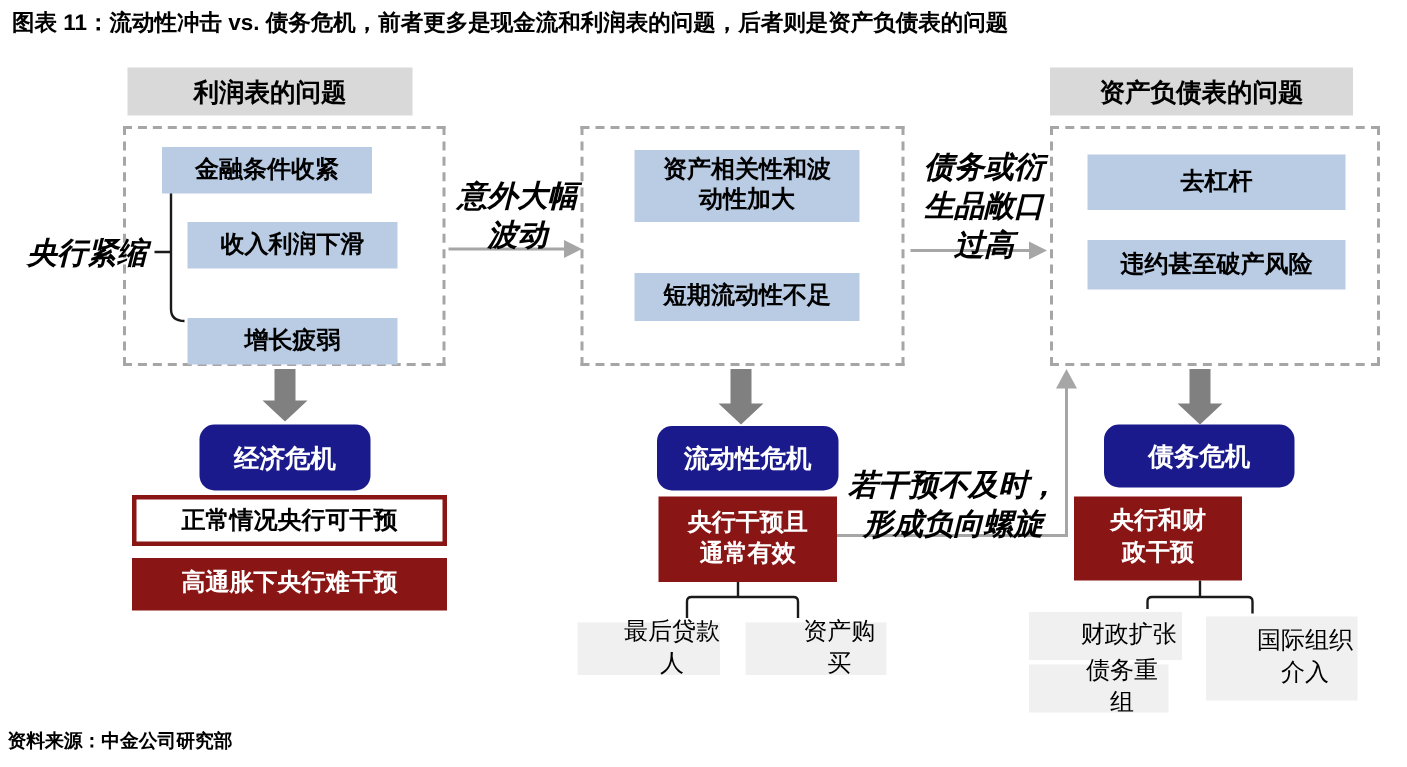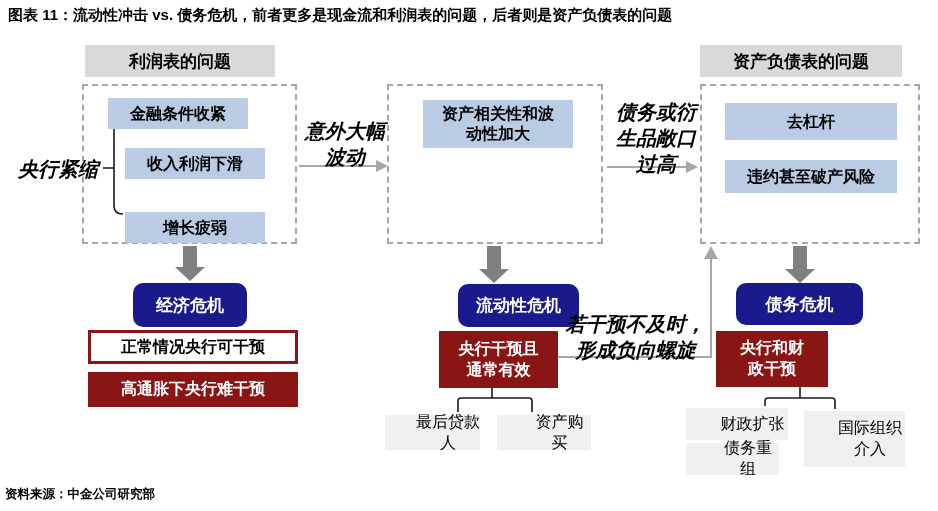--- a/index.html
+++ b/index.html
@@ -68,22 +68,23 @@
   <div class="abs outlinebox ctr" style="left:88px;top:330px;width:210px;height:34px;">正常情况央行可干预</div>
   <div class="abs redbox ctr" style="left:88px;top:372px;width:210px;height:35px;">高通胀下央行难干预</div>
 
   <div class="abs ann ctr pre" style="left:303px;top:118px;width:84px;">意外大幅
 波动</div>
 
   <div class="abs dashbox" style="left:387px;top:84px;width:216px;height:160px;"></div>
 
   <div class="abs bluebox ctr pre" style="left:423px;top:100px;width:150px;height:48px;">资产相关性和波
 动性加大</div>
+  <div class="abs bluebox ctr" style="left:423px;top:182px;width:150px;height:32px;">短期流动性不足</div>
 
-  <div class="abs crisis ctr" style="left:438px;top:284px;width:121px;height:43px;margin-left:20px;">流动性危机</div>
+  <div class="abs crisis ctr" style="left:438px;top:284px;width:121px;height:43px;">流动性危机</div>
 
   <div class="abs redbox ctr pre" style="left:439px;top:331px;width:119px;height:57px;">央行干预且
 通常有效</div>
 
   <div class="abs ann ctr pre" style="left:563px;top:311px;width:145px;">若干预不及时，
 形成负向螺旋</div>
 
   <div class="abs tool ctr" style="left:385px;top:415px;width:95px;height:35px;">最后贷款人</div>
   <div class="abs tool ctr" style="left:497px;top:415px;width:94px;height:35px;">资产购买</div>
 

